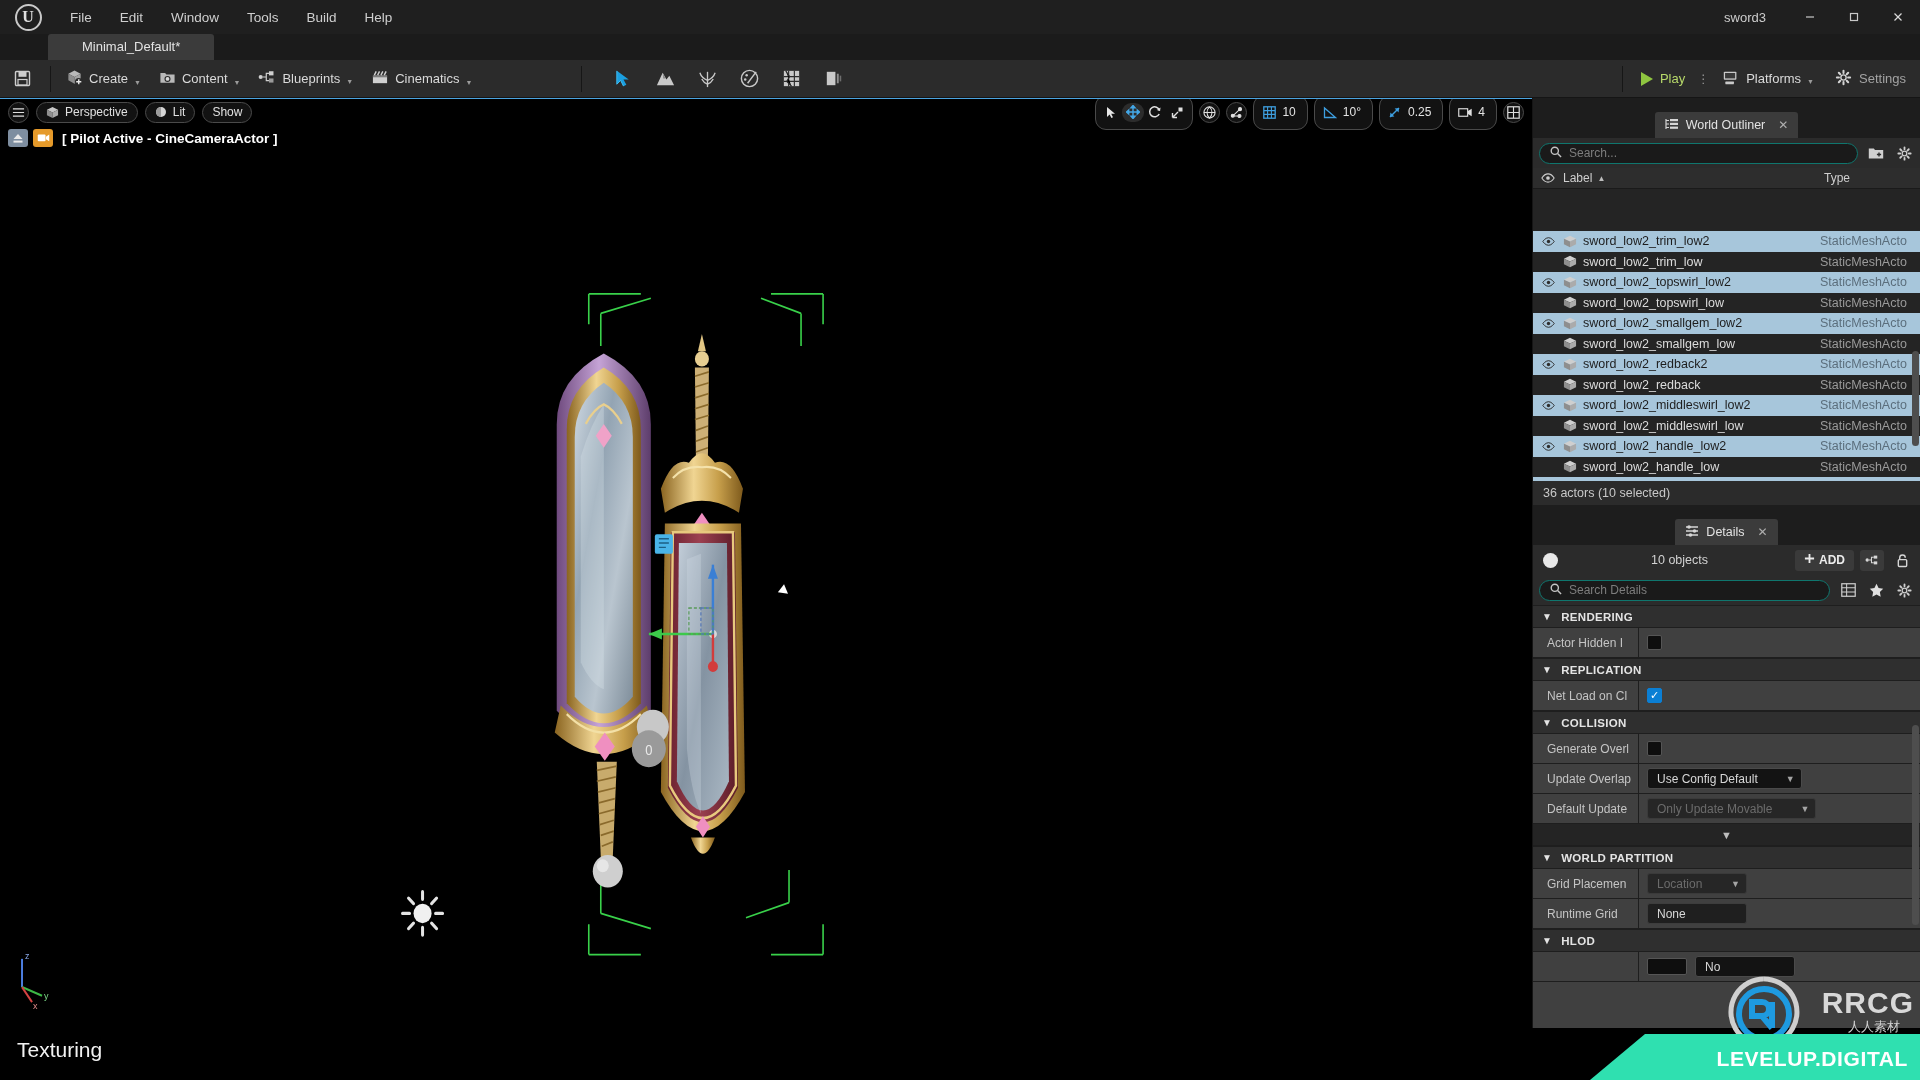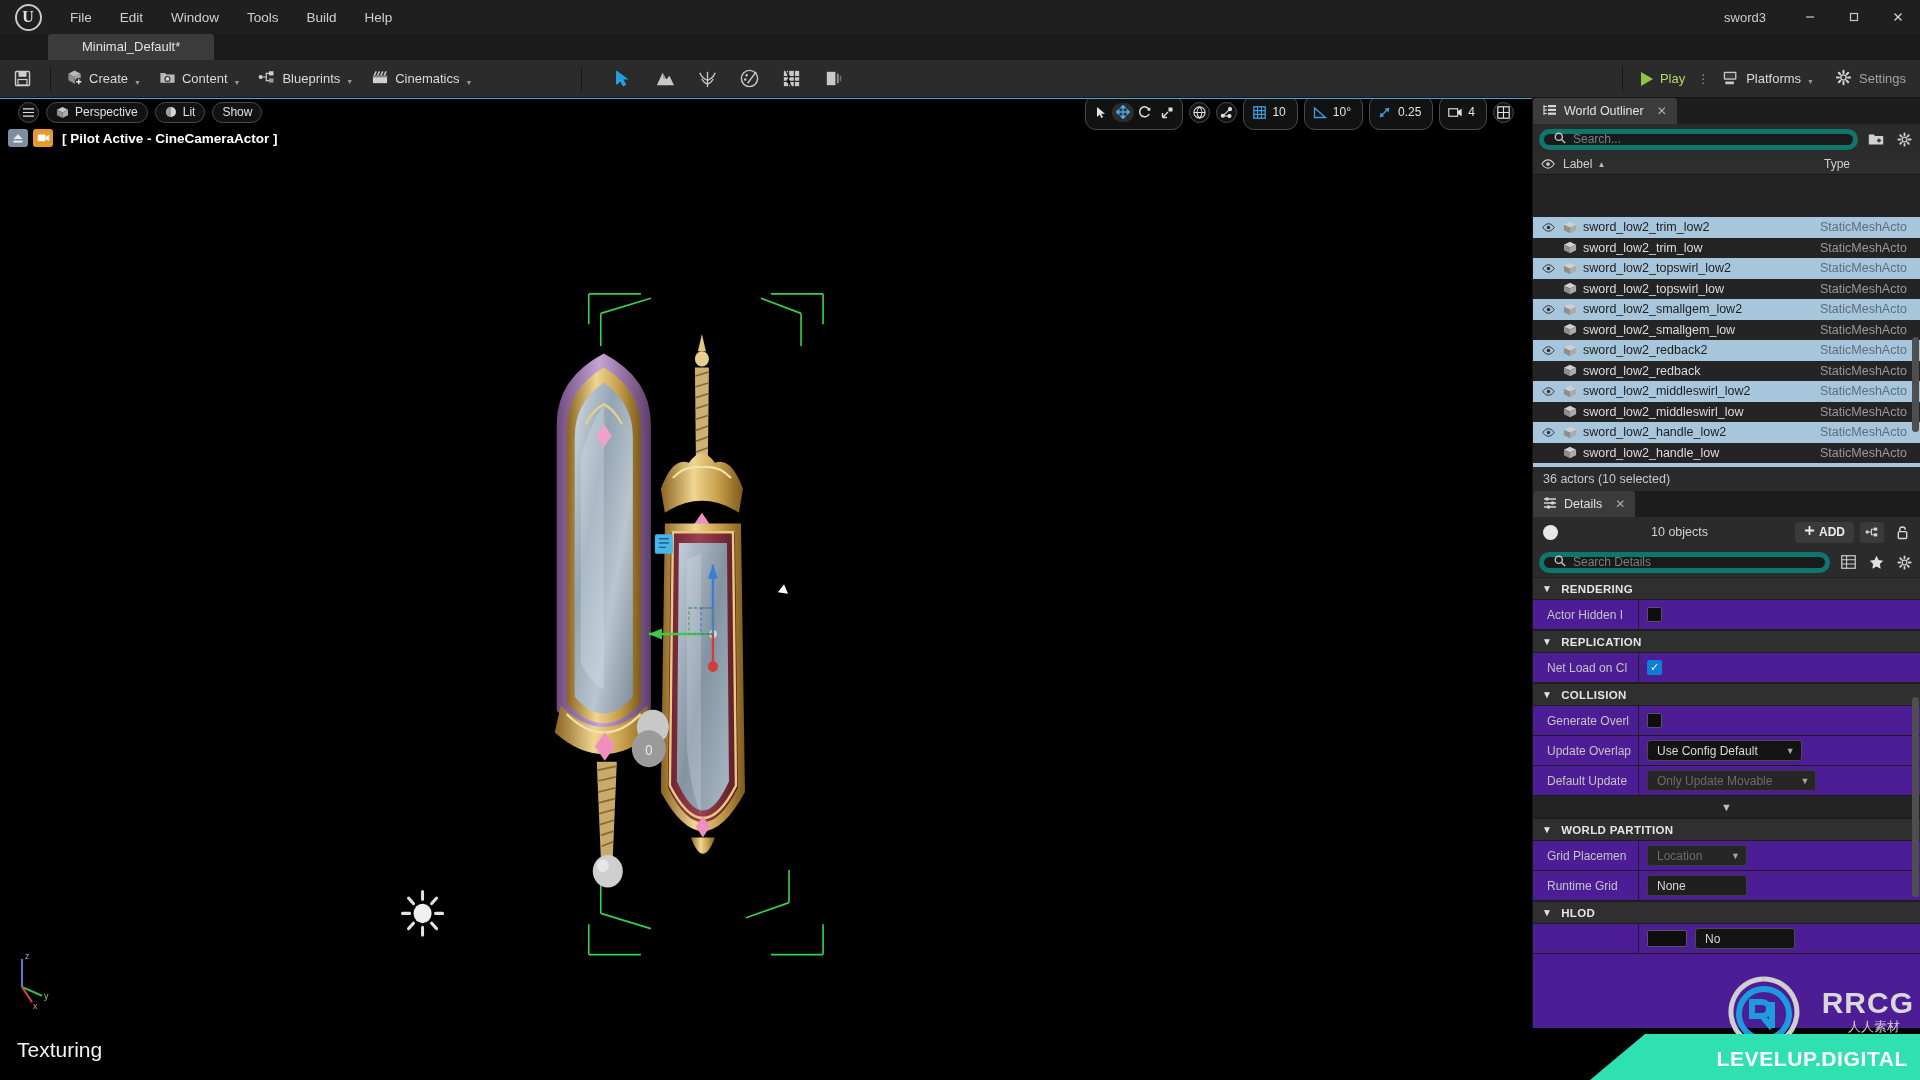--- a/index.html
+++ b/index.html
@@ -37,62 +37,62 @@
   .play-btn { display:flex; align-items:center; gap:7px; padding:4px 8px; font-size:13px; color:#b7d96a; }
   .tri { width:0;height:0;border-left:12px solid #8fc640;border-top:7px solid transparent;border-bottom:7px solid transparent; }
   .dots { color:#9a9a9a; font-size:12px; letter-spacing:0; line-height:8px; }
   .settings-btn { display:flex; align-items:center; gap:7px; font-size:13px; color:#a3a3a3; padding:4px 14px 4px 8px; }
 
   
   .body { flex:1 1 auto; display:flex; min-height:0; }
 
   
   .viewport { position:relative; flex:1 1 auto; background:#000; overflow:hidden; border-top:1px solid #4aa3df; }
-  .vp-toolbar { position:absolute; top:0; left:0; right:0; height:26px; display:flex; align-items:center; padding:0 18px; z-index:6; }
+  .vp-toolbar { position:absolute; top:0; left:0; right:0; height:26px; display:flex; align-items:center; padding:0 8px; z-index:6; }
   .pill { display:flex; align-items:center; gap:6px; height:21px; padding:0 9px; border-radius:11px;
      border:1px solid #4a4a4a; background:rgba(22,22,22,.82); font-size:12px; color:#e0e0e0; margin-right:7px; }
   .pill.round { width:21px; padding:0; justify-content:center; border-radius:50%; }
   .vp-right { margin-left:auto; display:flex; align-items:center; }
   .grp { display:flex; align-items:center; height:35px; border-radius:11px; border:1px solid #4a4a4a;
      background:rgba(22,22,22,.82); padding:0 4px; margin-left:6px; }
   .grp .gi { width:22px; height:19px; display:flex; align-items:center; justify-content:center; border-radius:9px; }
   .grp .gi.on { background:#2c2c2c; }
   .grp .lbl { font-size:12px; color:#e3e3e3; padding:0 7px 0 2px; }
   .vp-pilot { position:absolute; top:30px; left:8px; display:flex; align-items:center; gap:5px; z-index:6; }
   .pilot-ic { width:20px; height:18px; border-radius:3px; display:flex; align-items:center; justify-content:center; font-size:11px; }
   .pilot-txt { font-size:13.5px; font-weight:bold; color:#ffffff; margin-left:4px; }
 
   
   .rightcol { width:388px; flex:0 0 388px; background:#242424; display:flex; flex-direction:column; border-left:1px solid #151515; }
-  .panel-tabrow { height:26px; display:flex; align-items:flex-end; background:#1d1d1d; }
+  .panel-tabrow { height:40px; display:flex; align-items:flex-end; background:#1d1d1d;justify-content:center; }
   .panel-tab { display:flex; align-items:center; gap:7px; height:26px; padding:0 10px; background:#3b3b3b;
      font-size:12.5px; color:#e2e2e2; border-top-left-radius:3px; border-top-right-radius:3px; }
   .panel-tab .x { font-size:12px; color:#b0b0b0; margin-left:6px; }
 
   .outliner { display:flex; flex-direction:column; background:#242424; }
   .searchrow { height:30px; display:flex; align-items:center; padding:0 6px; gap:8px; background:#2b2b2b; }
-  .searchbox { flex:1 1 auto; height:21px; background:#1a1a1a; border:5px solid #0f766e; border-radius:11px;
+  .searchbox { flex:1 1 auto; height:21px; background:#1a1a1a; border:1px solid #0f766e; border-radius:11px;
      display:flex; align-items:center; gap:7px; padding:0 10px; }
   .searchbox .ph { font-size:12px; color:#7d7d7d; }
   .sicon { width:20px; height:20px; display:flex; align-items:center; justify-content:center; }
   .colhdr { height:21px; display:flex; align-items:center; background:#2d2d2d; border-bottom:1px solid #1a1a1a; font-size:12px; color:#cfcfcf; }
   .colhdr .eye { width:30px; display:flex; justify-content:center; }
   .colhdr .lab { flex:1 1 auto; display:flex; align-items:center; gap:5px; }
   .colhdr .typ { width:96px; }
   .rows { position:relative; overflow:hidden;margin-top:42px; }
   .row { height:20.5px; display:flex; align-items:center; font-size:12.5px; color:#dcdcdc; }
   .row.sel { background:#a7c6db; color:#1d1d1d; }
   .row .eye { width:30px; display:flex; justify-content:center; align-items:center; }
   .row .lab { flex:1 1 auto; display:flex; align-items:center; gap:6px; overflow:hidden; white-space:nowrap; }
   .row .typ { width:100px; color:#9a9a9a; overflow:hidden; white-space:nowrap; }
   .row.sel .typ { color:#5b6e7c; }
   .mesh-ic { width:14px; height:13px; flex:0 0 14px; }
   .actorbar { height:24px; display:flex; align-items:center; padding-left:10px; font-size:12.5px; color:#c8c8c8; background:#2b2b2b; }
 
-  .details { flex:1 1 auto; display:flex; flex-direction:column; background:#4c1d95; min-height:0; }
+  .details { flex:1 1 auto; display:flex; flex-direction:column; background:#404040; min-height:0; }
   .det-head { height:30px; display:flex; align-items:center; padding:0 6px; gap:6px; background:#2b2b2b; }
   .det-head .sphere { width:15px; height:15px; border-radius:50%; background:#e8e8e8; margin:0 6px 0 4px; }
   .det-objects { flex:1 1 auto; text-align:center; font-size:12.5px; color:#d2d2d2; }
   .addbtn { display:flex; align-items:center; gap:4px; height:21px; padding:0 9px; border-radius:3px; background:#3a3a3a; font-size:12px; color:#ececec; font-weight:bold; }
   .ibtn { width:24px; height:21px; border-radius:3px; background:#3a3a3a; display:flex; align-items:center; justify-content:center; }
   .ibtn.flat { background:transparent; }
   .det-scroll { flex:1 1 auto; overflow:hidden; position:relative; }
   .cat { height:23px; display:flex; align-items:center; gap:9px; padding-left:9px; background:#2f2f2f;
      border-top:1px solid #1e1e1e; border-bottom:1px solid #1e1e1e; font-size:11.5px; font-weight:bold; color:#e4e4e4; letter-spacing:.3px; }
   .prop { height:30px; display:flex; align-items:center; border-bottom:1px solid #1e1e1e; font-size:12px; }

